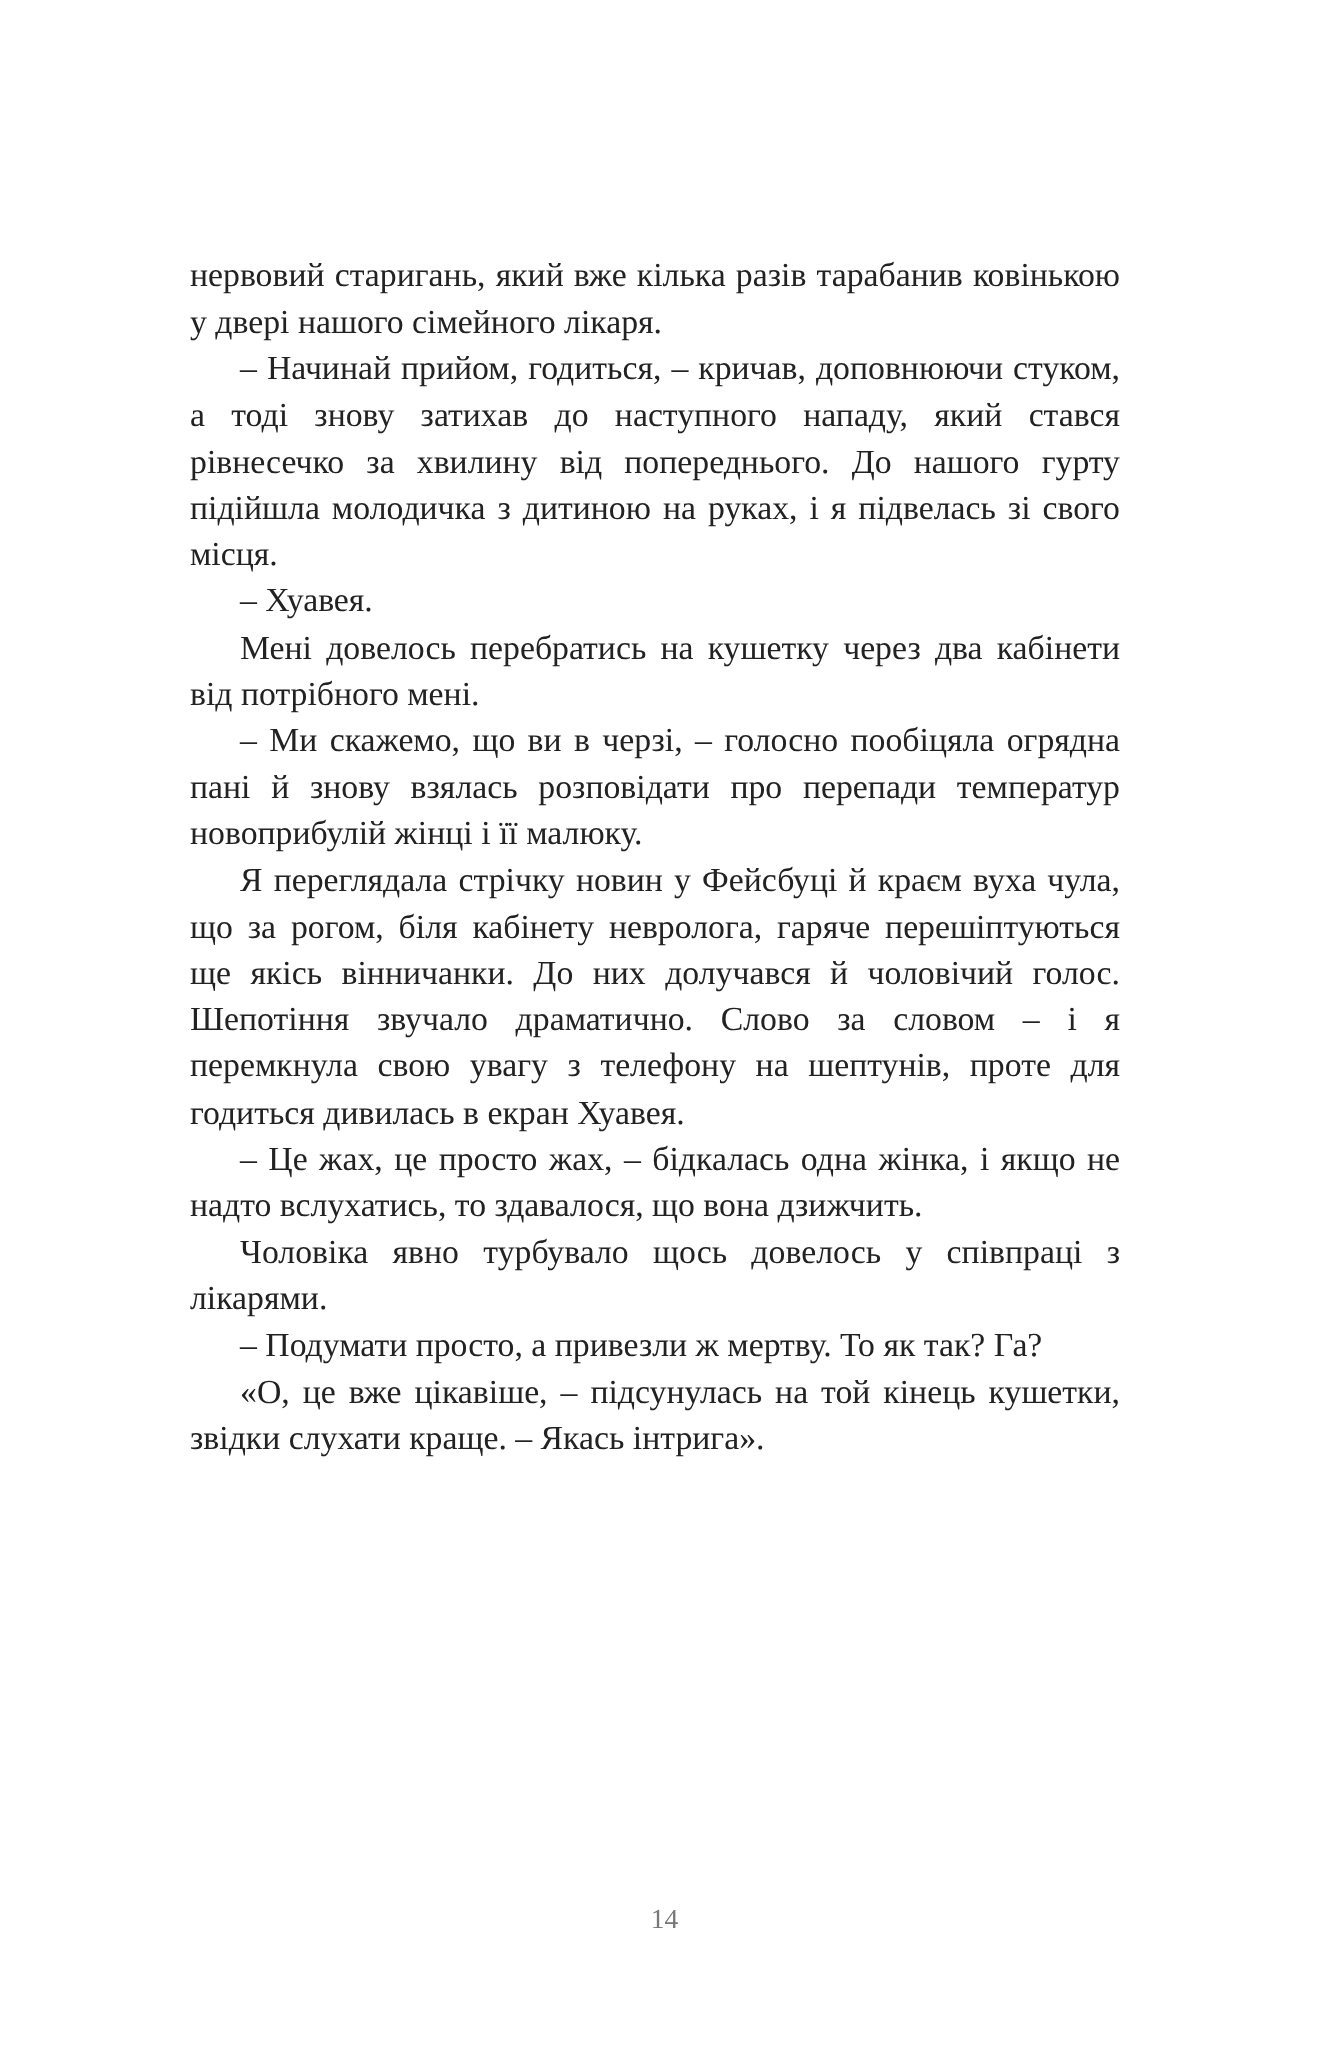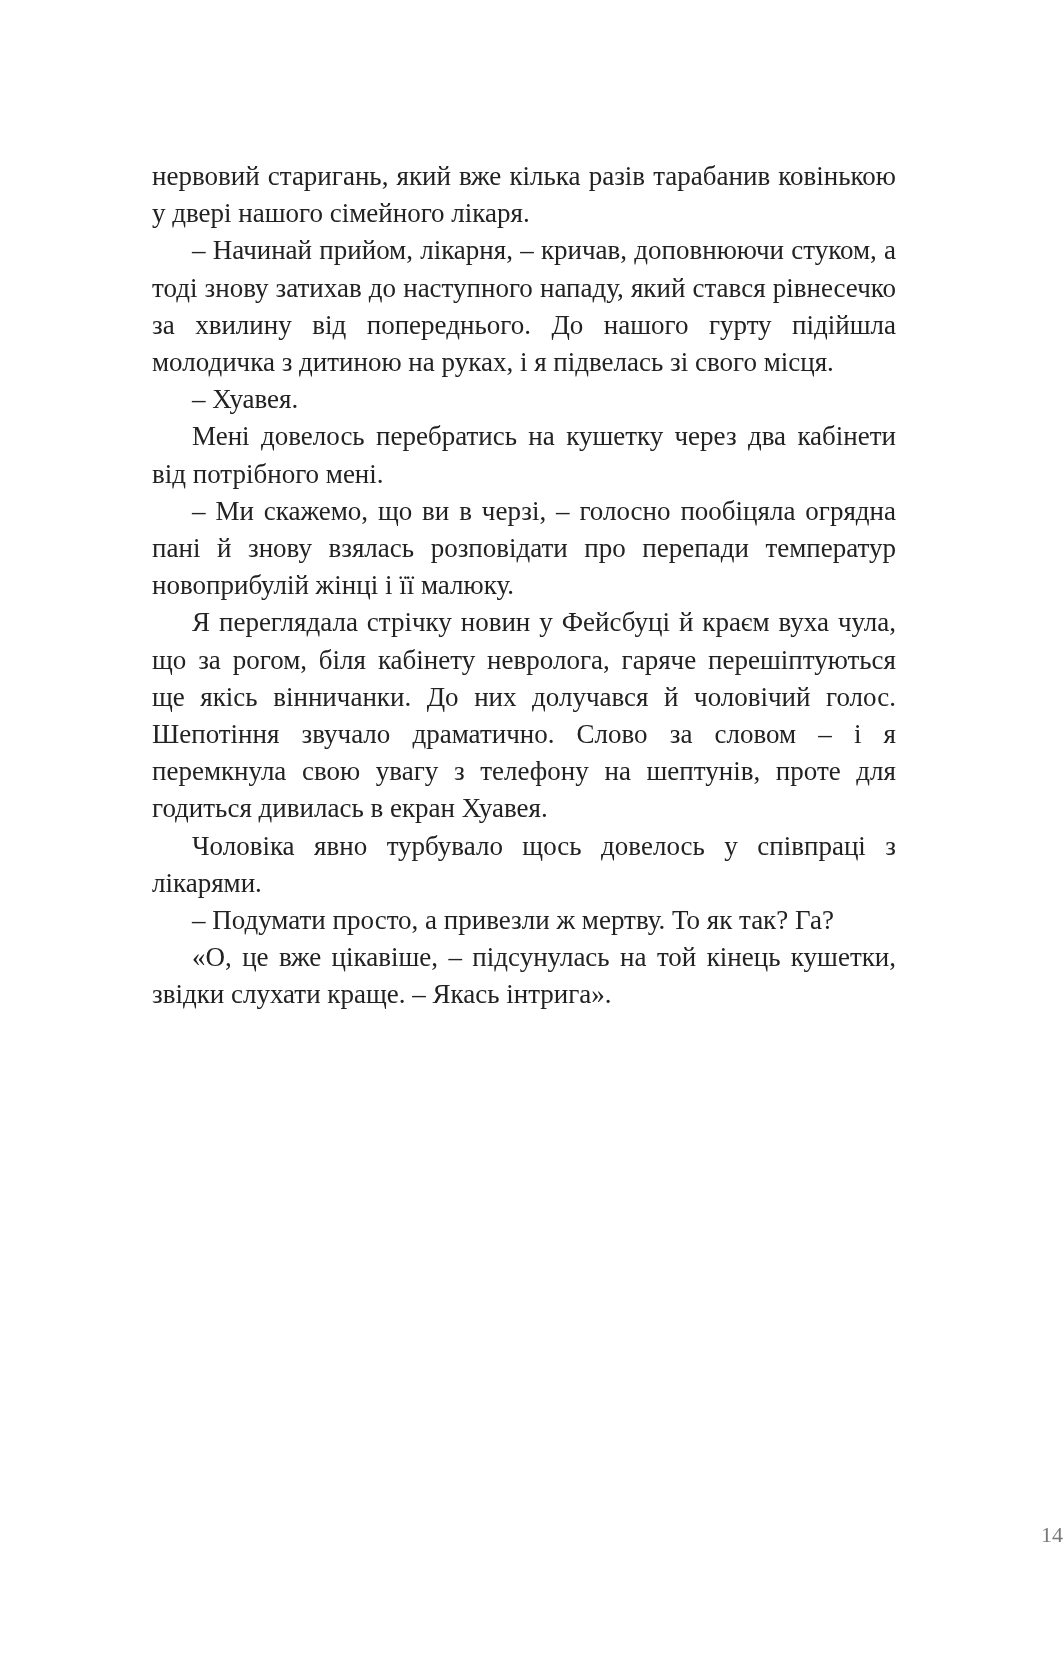--- a/index.html
+++ b/index.html
@@ -11,40 +11,41 @@
     width: 744px;
     font-family: "Liberation Serif", "DejaVu Serif", serif;
     font-size: 27px;
     line-height: 37.2px;
     color: #222222;
     text-align: justify;
     hyphens: manual;
   }
   .page p { margin: 0; }
   .page p.indent { text-indent: 40px; }
-  .page p.noindent { text-indent: 0; }
+  .page p.noindent { text-indent: 0; margin-top: 44px; }
   .page-number {
     position: absolute;
     left: 0;
     width: 1063px;
     top: 1522px;
-    text-align: right;
+    text-align: center;
     font-family: "Liberation Serif", "DejaVu Serif", serif;
     font-size: 22px;
     color: #777777;
   }
 </style>
 </head>
 <body>
 
 <div class="page">
   <p class="noindent">нервовий старигань, який вже кілька разів тарабанив ковінькою у двері нашого сімейного лікаря.</p>
-  <p class="indent">– Начинай прийом, лікарня, – кричав, доповнюючи стуком, а тоді знову затихав до наступного нападу, який стався рівнесечко за хвилину від попереднього. До нашого гурту підійшла молодичка з дитиною на руках, і я підвелась зі свого місця.</p>
+  <p class="indent">– Начинай прийом, годиться, – кричав, доповнюючи стуком, а тоді знову затихав до наступного нападу, який стався рівнесечко за хвилину від попереднього. До нашого гурту підійшла молодичка з дитиною на руках, і я підвелась зі свого місця.</p>
   <p class="indent">– Хуавея.</p>
   <p class="indent">Мені довелось перебратись на кушетку через два кабінети від потрібного мені.</p>
   <p class="indent">– Ми скажемо, що ви в черзі, – голосно пообіцяла огрядна пані й знову взялась розповідати про перепади температур новоприбулій жінці і її малюку.</p>
   <p class="indent">Я переглядала стрічку новин у Фейсбуці й краєм вуха чула, що за рогом, біля кабінету невролога, гаряче перешіптуються ще якісь вінничанки. До них долучався й чоловічий голос. Шепотіння звучало драматично. Слово за словом – і я перемкнула свою увагу з телефону на шептунів, проте для годиться дивилась в екран Хуавея.</p>
+  <p class="indent">– Це жах, це просто жах, – бідкалась одна жінка, і якщо не надто вслухатись, то здавалося, що вона дзижчить.</p>
   <p class="indent">Чоловіка явно турбувало щось довелось у співпраці з лікарями.</p>
   <p class="indent">– Подумати просто, а привезли ж мертву. То як так? Га?</p>
   <p class="indent">«О, це вже цікавіше, – підсунулась на той кінець кушетки, звідки слухати краще. – Якась інтрига».</p>
 </div>
 
 <div class="page-number">14</div>
 
 </body></html>

